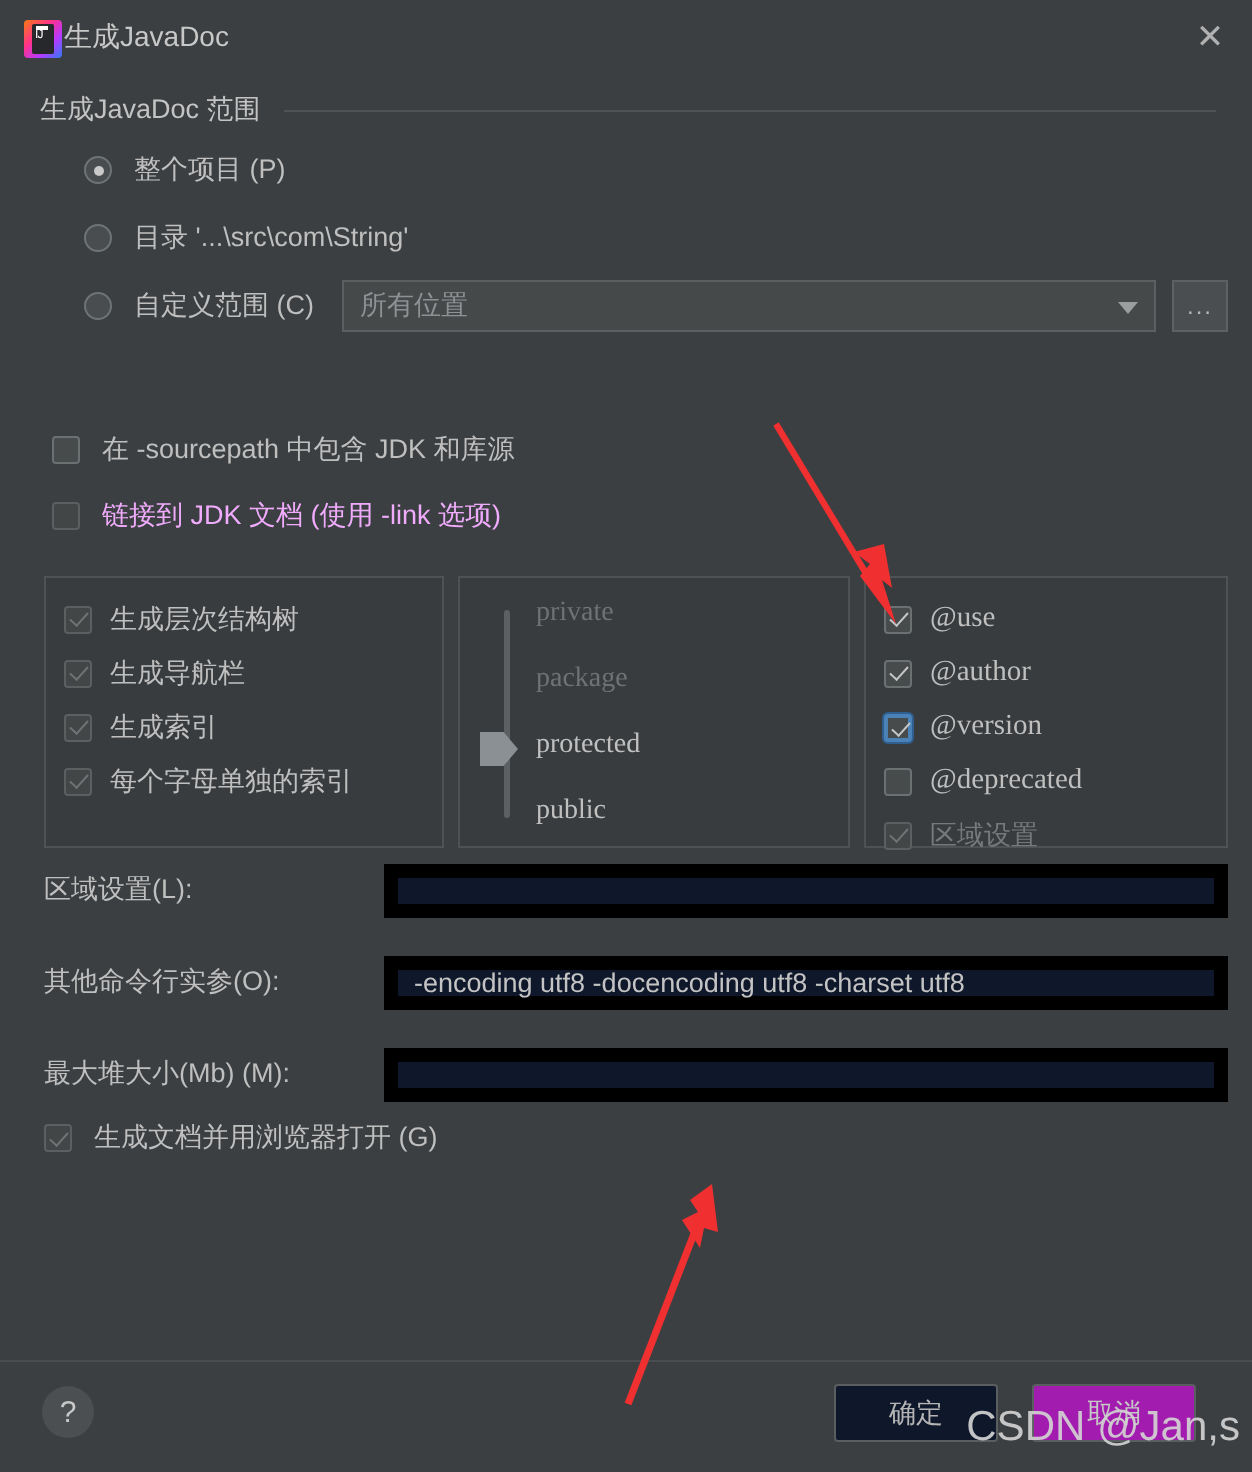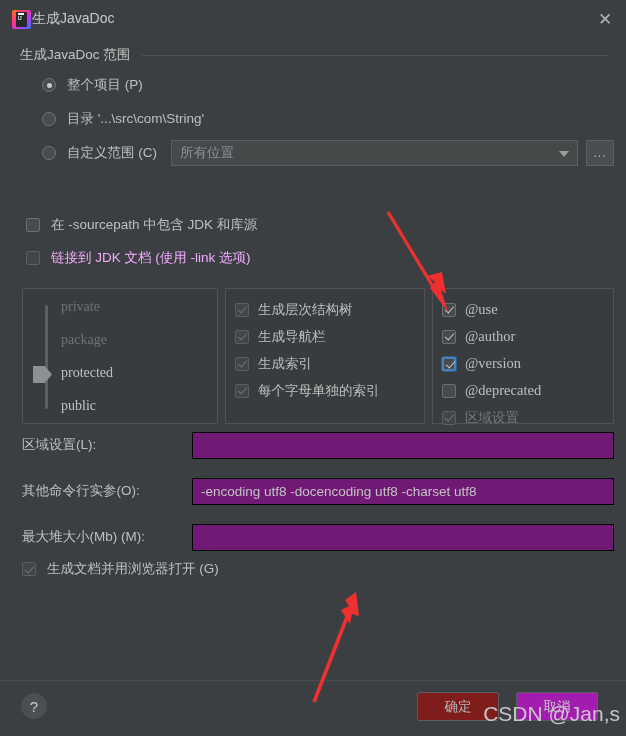--- a/index.html
+++ b/index.html
@@ -175,22 +175,22 @@
   .field-label {
     width: 160px;
     flex: 0 0 160px;
     color: #bfbfbf;
     font-size: 13.5px;
   }
   .field-label.wide { width: 170px; flex-basis: 170px; }
   .textfield {
     flex: 1 1 auto;
     height: 27px;
-    background: #701a75;
-    border: 1px solid #000000;
+    background: #0f172a;
+    border: 7px solid #000000;
     display: flex; align-items: center;
     padding: 0 8px;
     color: #c3c3c3;
     font-size: 13.5px;
     position: relative;
   }
   .folder-icon {
     position: absolute; right: 8px; top: 50%;
     margin-top: -6px;
     width: 15px; height: 12px;
@@ -274,21 +274,21 @@
     position: absolute;
     top: 11px;
     width: 82px; height: 29px;
     border: 1px solid #5a5e60;
     border-radius: 2px;
     display: flex; align-items: center; justify-content: center;
     font-size: 13.5px;
     color: #b5b5b5;
     cursor: pointer;
   }
-  .dlg-btn.ok { left: 417px; background: #7f1d1d; }
+  .dlg-btn.ok { left: 417px; background: #0f172a; }
   .dlg-btn.cancel { left: 516px; background: #a21caf; color: #c6c6c6; }
 
   .watermark {
     position: absolute;
     right: 6px; bottom: 10px;
     font-size: 21px;
     color: #d2d2d2;
     opacity: 0.92;
     font-family: "Liberation Sans", sans-serif;
     pointer-events: none;
@@ -345,48 +345,48 @@
 
   <div class="cb-row">
     <div class="checkbox dim"></div>
     <span class="cb-label dim">链接到 JDK 文档 (使用 -link 选项)</span>
   </div>
 
   <div style="height:8px"></div>
 
 
   <div class="panels">
+
+    <div class="panel mid">
+      <div style="height:7px"></div>
+      <div class="panel-cb">
+        <div class="checkbox dim checked"></div>
+        <span class="lbl">生成层次结构树</span>
+      </div>
+      <div class="panel-cb">
+        <div class="checkbox dim checked"></div>
+        <span class="lbl">生成导航栏</span>
+      </div>
+      <div class="panel-cb">
+        <div class="checkbox dim checked"></div>
+        <span class="lbl">生成索引</span>
+      </div>
+      <div class="panel-cb">
+        <div class="checkbox dim checked"></div>
+        <span class="lbl">每个字母单独的索引</span>
+      </div>
+    </div>
 
     <div class="panel vis">
       <div class="vis-track"></div>
       <div class="vis-thumb" style="top:77px"></div>
       <div class="vis-item dim" style="top:10px">private</div>
       <div class="vis-item dim" style="top:43px">package</div>
       <div class="vis-item" style="top:76px">protected</div>
       <div class="vis-item" style="top:109px">public</div>
-    </div>
-
-    <div class="panel mid">
-      <div style="height:7px"></div>
-      <div class="panel-cb">
-        <div class="checkbox dim checked"></div>
-        <span class="lbl">生成层次结构树</span>
-      </div>
-      <div class="panel-cb">
-        <div class="checkbox dim checked"></div>
-        <span class="lbl">生成导航栏</span>
-      </div>
-      <div class="panel-cb">
-        <div class="checkbox dim checked"></div>
-        <span class="lbl">生成索引</span>
-      </div>
-      <div class="panel-cb">
-        <div class="checkbox dim checked"></div>
-        <span class="lbl">每个字母单独的索引</span>
-      </div>
     </div>
 
     <div class="panel tags">
       <div style="height:7px"></div>
       <div class="panel-cb">
         <div class="checkbox checked"></div>
         <span class="lbl serif">@use</span>
       </div>
       <div class="panel-cb">
         <div class="checkbox checked"></div>

